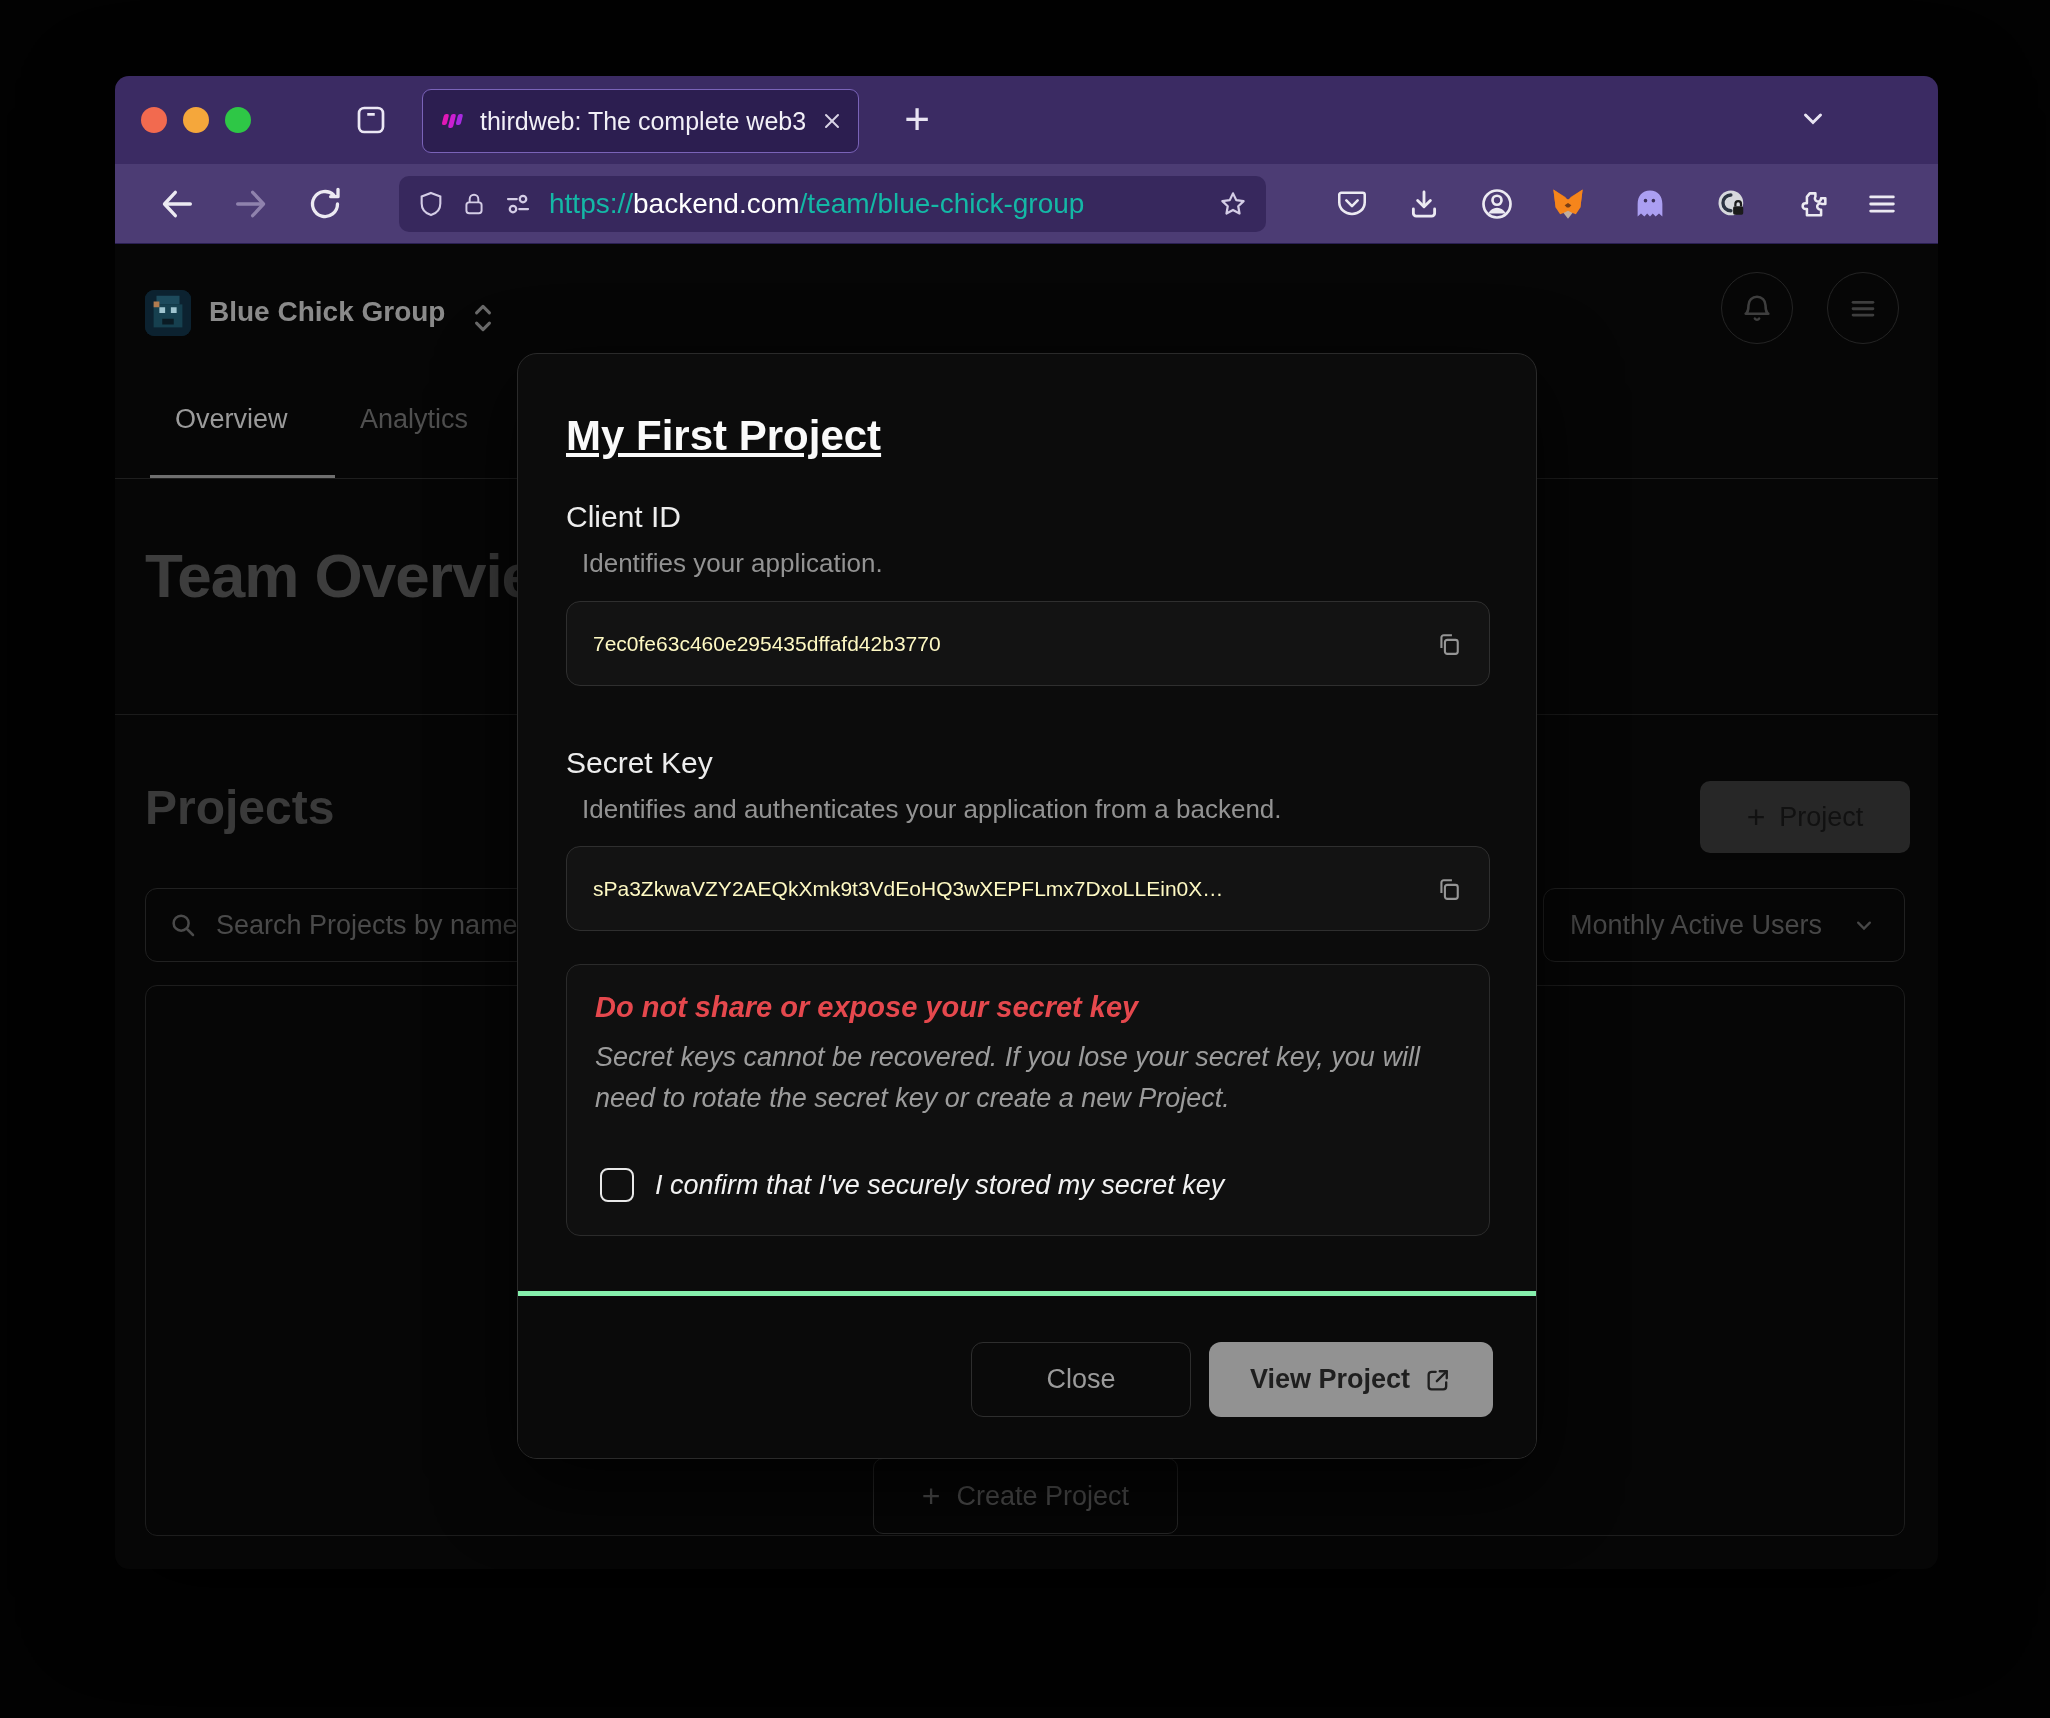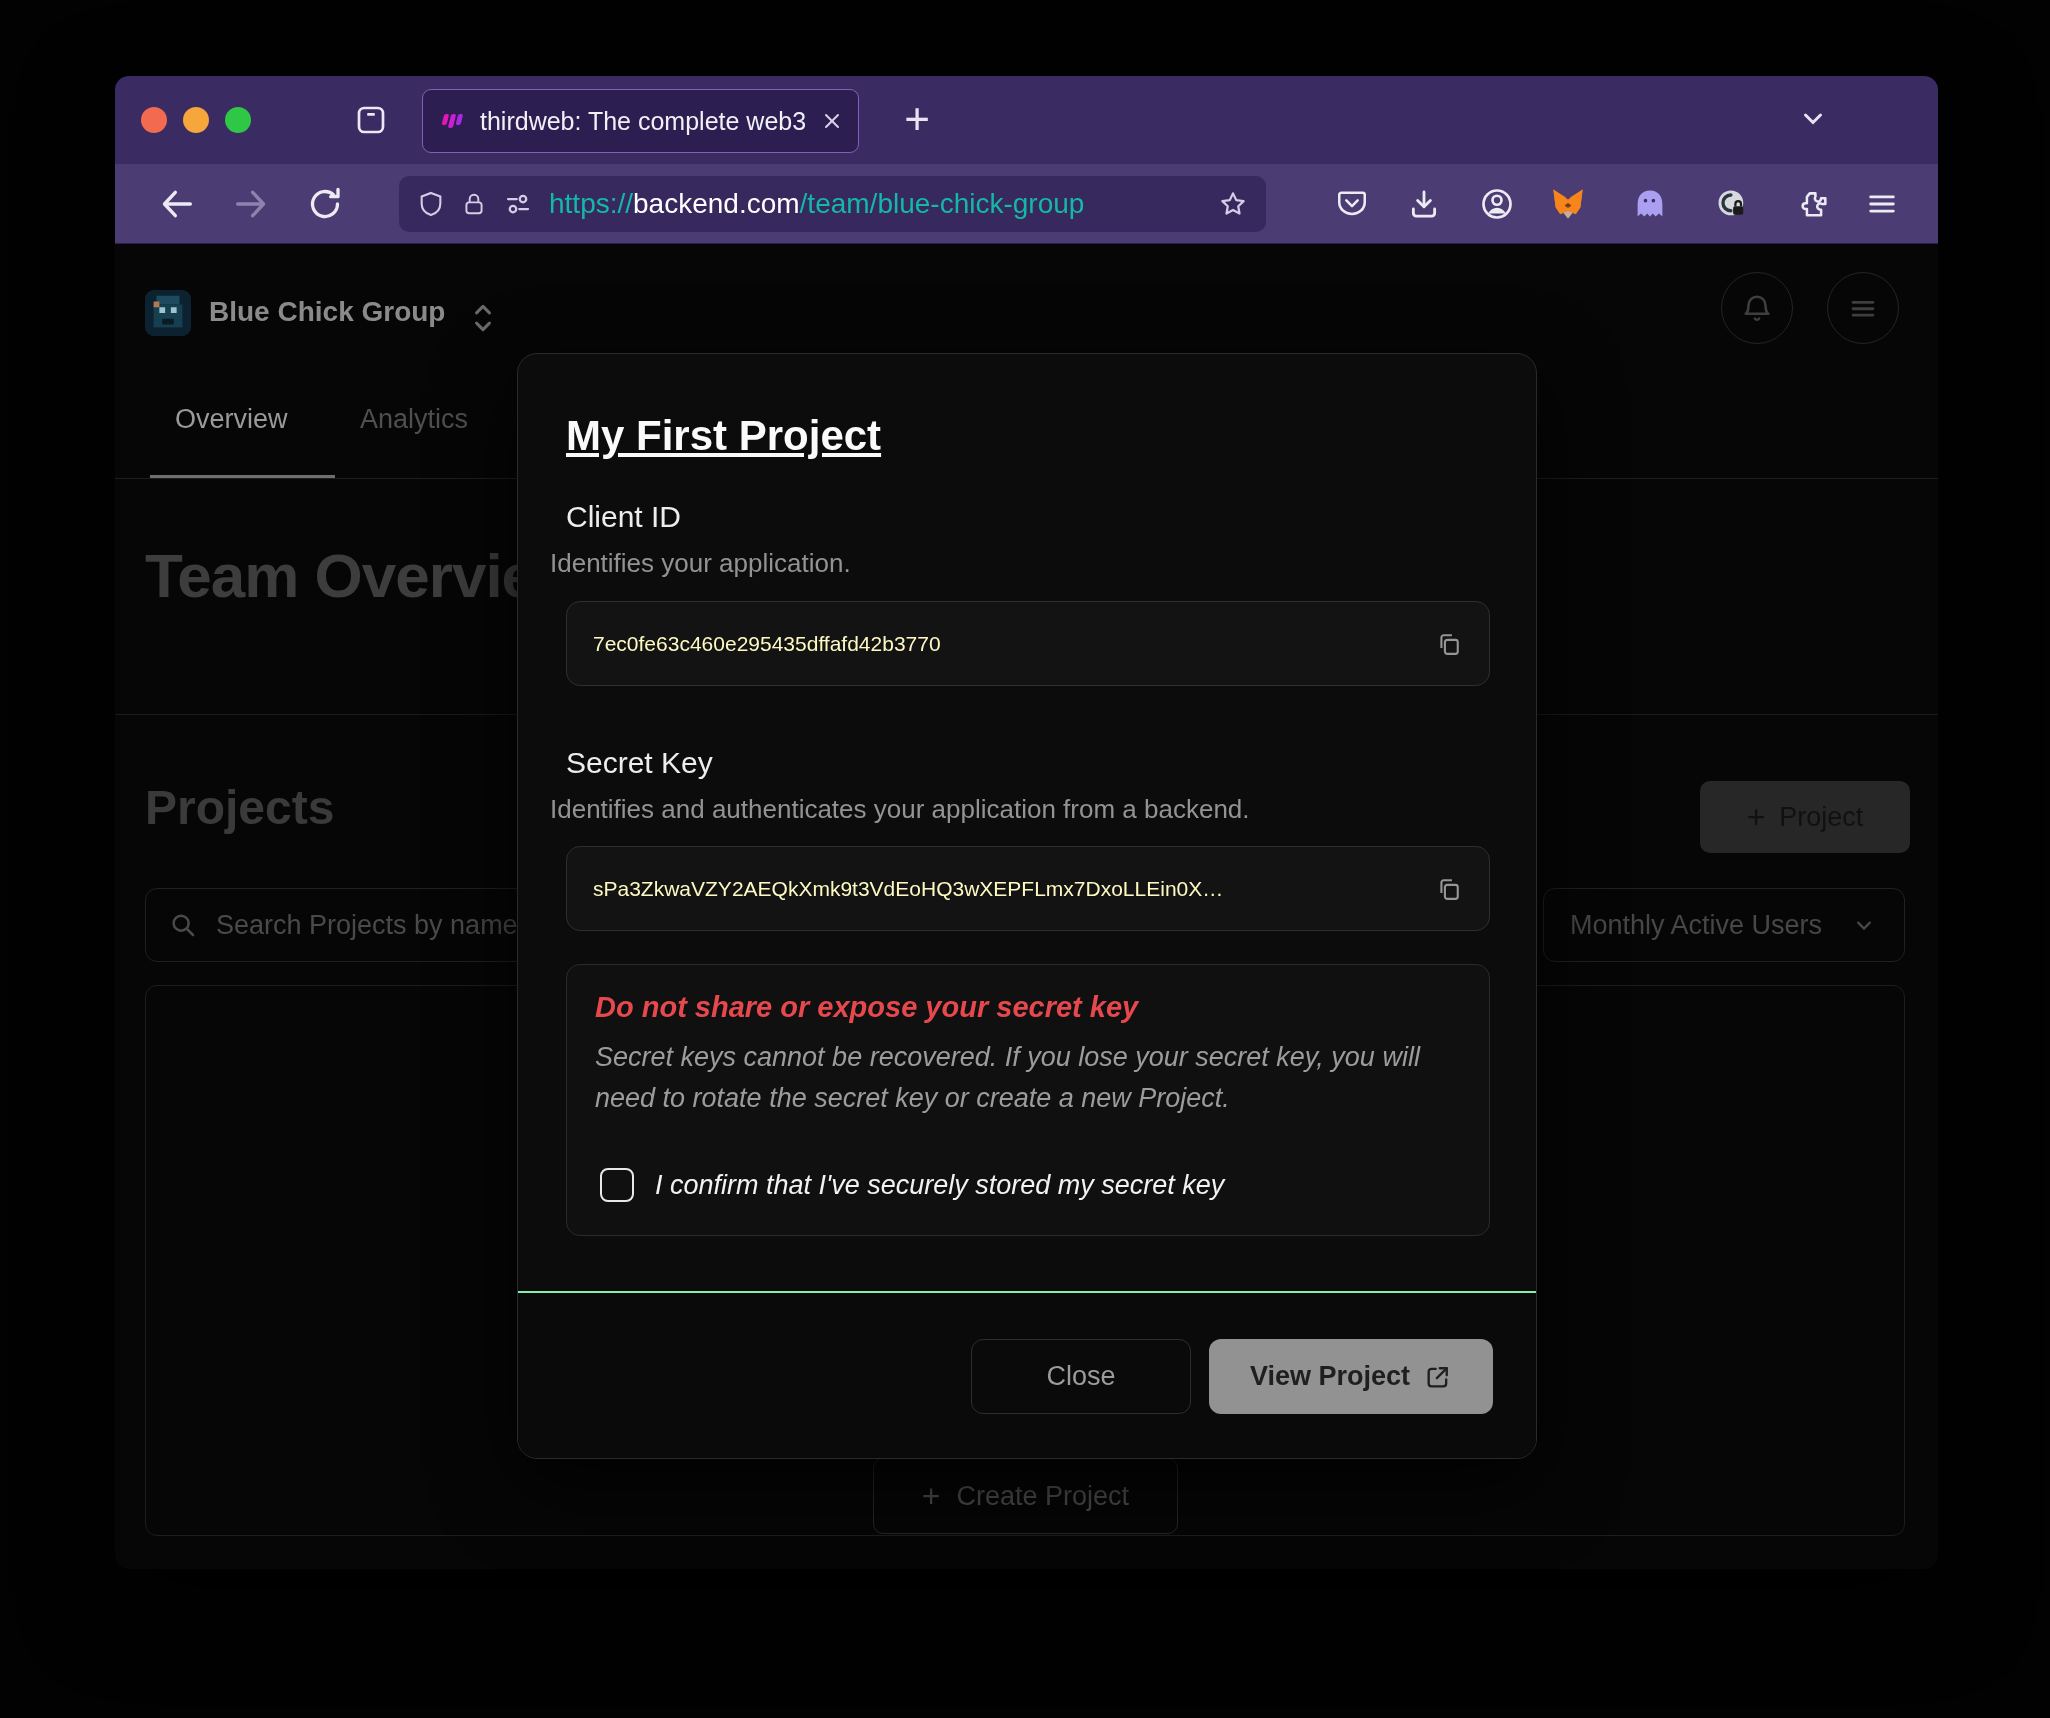--- a/index.html
+++ b/index.html
@@ -58,33 +58,33 @@
              display:flex; align-items:center; padding:0 26px; color:#474747; font-size:27px; }
   .panel { position:absolute; left:30px; top:741px; width:1760px; height:551px; border:1px solid #1d1d1d; border-radius:12px; }
   .createproj { position:absolute; left:758px; top:1214px; width:305px; height:76px; border:1px solid #272727; border-radius:10px;
                 display:flex; align-items:center; justify-content:center; gap:16px; color:#4e4e4e; font-size:27px; }
 
   
   #modal { position:absolute; left:402px; top:109px; width:1020px; height:1106px; background:#0c0c0c;
            border:1px solid #2a2a2a; border-radius:20px; box-shadow:0 25px 80px rgba(0,0,0,.8); z-index:5; }
   .m-title { position:absolute; left:48px; top:58px; font-size:42px; font-weight:700; color:#fafafa;text-decoration:underline; }
   .m-label { position:absolute; left:48px; font-size:30px; font-weight:500; color:#ededed; }
-  .m-desc  { position:absolute; left:32px; font-size:26px; color:#939393; }
+  .m-desc  { position:absolute; left:64px; font-size:26px; color:#939393; }
   .m-input { position:absolute; left:48px; width:924px; height:85px; background:#131313; border:1px solid #2f2f2f;
              border-radius:14px; display:flex; align-items:center; padding:0 26px; }
   .m-input .val { flex:1; font-family:Liberation Sans, sans-serif; font-size:21px; color:#fef9c3; white-space:nowrap; overflow:hidden; }
   .copy { color:#969696; }
   .warn { position:absolute; left:48px; top:610px; width:924px; height:272px; background:#101010;
           border:1px solid #2b2b2b; border-radius:14px;font-style:italic; }
   .warn-title { position:absolute; left:28px; top:26px; font-size:29px; font-weight:600; color:#e5484d; }
   .warn-body { position:absolute; left:28px; top:72px; width:840px; font-size:27px; line-height:41px; color:#9c9c9c; }
   .cbx { position:absolute; left:33px; top:203px; width:34px; height:34px; border:2.5px solid #e8e8e8; border-radius:8px; background:transparent; }
   .cbx-label { position:absolute; left:88px; top:205px; font-size:27px; color:#f2f2f2; }
   .m-footer { position:absolute; left:0; bottom:0; width:100%; height:167px; background:#0a0a0a;
-              border-top:2px solid #86efac; border-radius:0 0 19px 19px; }
+              border-top:5px solid #86efac; border-radius:0 0 19px 19px; }
   .btn-close { position:absolute; left:453px; top:46px; width:220px; height:75px; border:1px solid #2e2e2e; border-radius:12px;
                display:flex; align-items:center; justify-content:center; color:#9b9b9b; font-size:27px; font-weight:500; background:transparent; }
   .btn-view { position:absolute; left:691px; top:46px; width:284px; height:75px; background:#929292; border-radius:12px;
               display:flex; align-items:center; justify-content:center; gap:14px; color:#1f1f1f; font-size:27px; font-weight:600; }
   svg { display:block; }
 </style>
 </head>
 <body>
 
 <div id="canvas">

